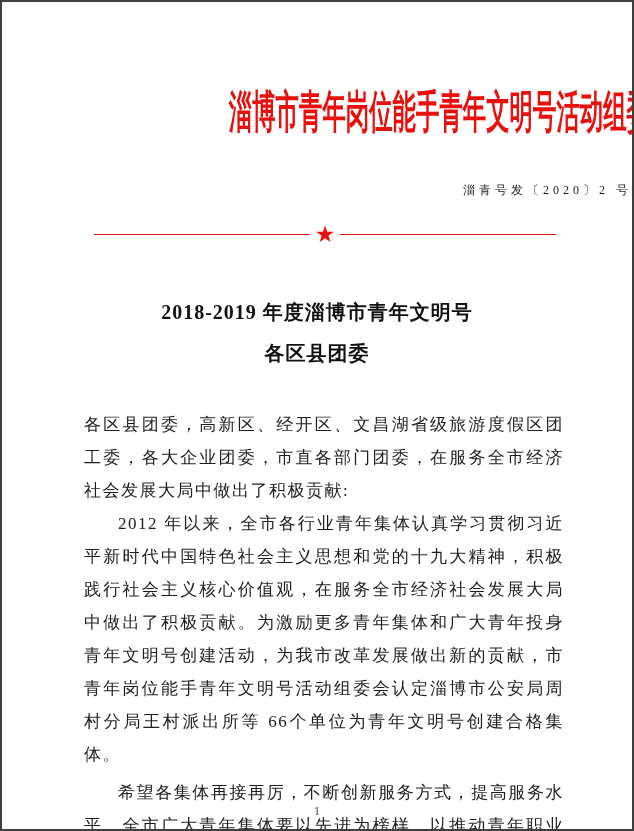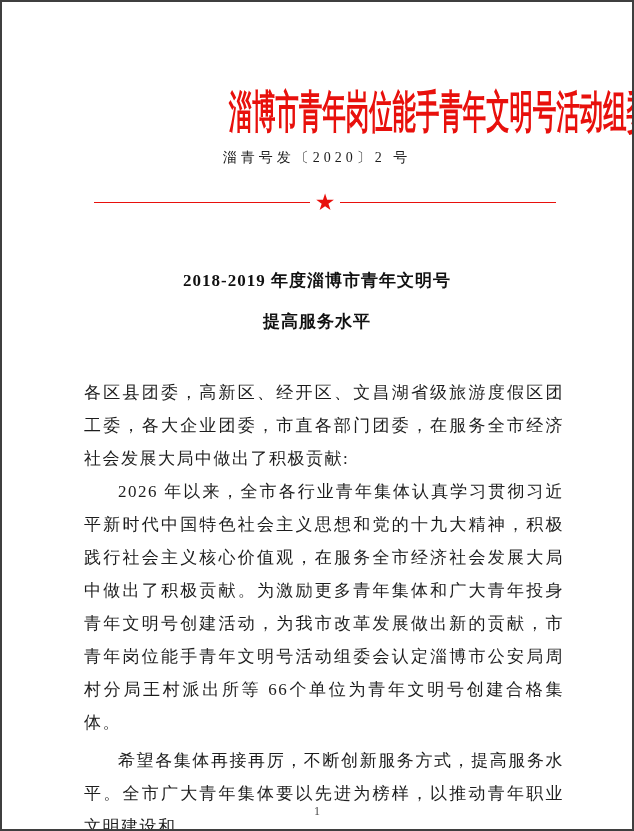--- a/index.html
+++ b/index.html
@@ -29,23 +29,23 @@
     display: inline-block;
     color: #e8100c;
     font-weight: bold;
     font-size: 45px;
     letter-spacing: 0px;
     transform: scaleX(0.52);
     transform-origin: center center;
   }
   
   .doc-number {
-    margin-top: 11px;
-    text-align: center;
-    font-size: 14px;
+    margin-top: 44px;
+    text-align: right;
+    font-size: 12px;
     color: #1c1c1c;
     letter-spacing: 4px;
   }
   
   .sep-row {
     margin: 24px 76px 0 92px;
     display: flex;
     align-items: center;
   }
   .sep-line {
@@ -58,21 +58,21 @@
     font-size: 23px;
     line-height: 23px;
     padding: 0 5px;
   }
   
   .doc-title {
     margin-top: 46px;
     text-align: center;
     color: #111111;
     font-weight: bold;
-    font-size: 17px;
+    font-size: 20px;
     letter-spacing: 1px;
   }
   .doc-title .t-line { line-height: 41px; }
   
   .body-text {
     margin-top: 34px;
     padding: 0 68px 0 82px;
     color: #1d1d1d;
     font-size: 17px;
     letter-spacing: 1.5px;
@@ -107,24 +107,24 @@
   <div class="doc-number">淄青号发〔2020〕2 号</div>
 
   <div class="sep-row">
     <div class="sep-line"></div>
     <div class="sep-star">★</div>
     <div class="sep-line"></div>
   </div>
 
   <div class="doc-title">
     <div class="t-line">2018-2019 年度淄博市青年文明号</div>
-    <div class="t-line">提高服务水平</div>
+    <div class="t-line">各区县团委</div>
   </div>
 
   <div class="body-text">
     <p>各区县团委，高新区、经开区、文昌湖省级旅游度假区团工委，各大企业团委，市直各部门团委，在服务全市经济社会发展大局中做出了积极贡献:</p>
-    <p class="indent">2026 年以来，全市各行业青年集体认真学习贯彻习近平新时代中国特色社会主义思想和党的十九大精神，积极践行社会主义核心价值观，在服务全市经济社会发展大局中做出了积极贡献。为激励更多青年集体和广大青年投身青年文明号创建活动，为我市改革发展做出新的贡献，市青年岗位能手青年文明号活动组委会认定淄博市公安局周村分局王村派出所等 66个单位为青年文明号创建合格集体。</p>
+    <p class="indent">2012 年以来，全市各行业青年集体认真学习贯彻习近平新时代中国特色社会主义思想和党的十九大精神，积极践行社会主义核心价值观，在服务全市经济社会发展大局中做出了积极贡献。为激励更多青年集体和广大青年投身青年文明号创建活动，为我市改革发展做出新的贡献，市青年岗位能手青年文明号活动组委会认定淄博市公安局周村分局王村派出所等 66个单位为青年文明号创建合格集体。</p>
     <p class="indent spaced">希望各集体再接再厉，不断创新服务方式，提高服务水平。全市广大青年集体要以先进为榜样，以推动青年职业文明建设和</p>
   </div>
 
   <div class="page-number">1</div>
 
 </div>
 
 </body></html>

